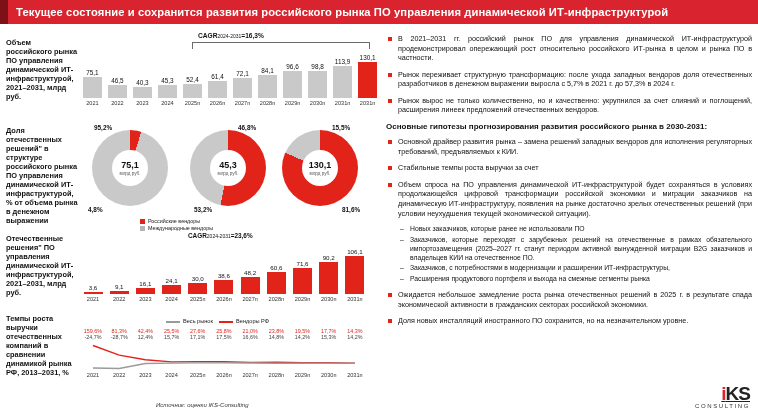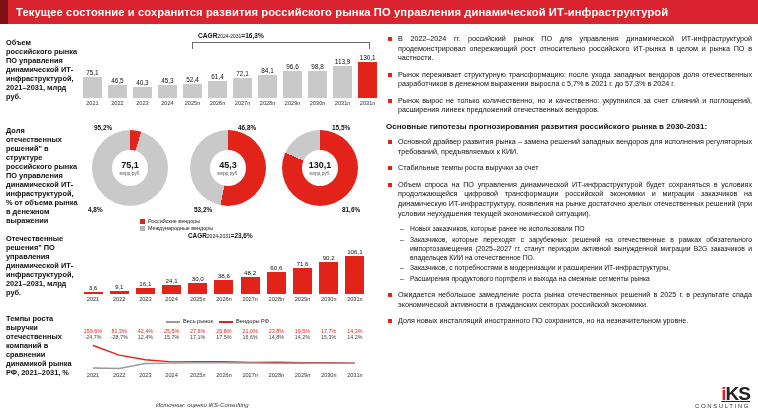--- a/index.html
+++ b/index.html
@@ -100,21 +100,21 @@
     <div class="bar"></div>
     <div class="title">Текущее состояние и сохранится развития российского рынка ПО управления динамической ИТ-инфраструктурой</div>
   </div>
 
   <div class="left">
 
     <div class="labels">
       <div class="lbl b1">Объем российского рынка ПО управления динамической ИТ-инфраструктурой, 2021–2031, млрд руб.</div>
       <div class="lbl b2">Доля отечественных решений" в структуре российского рынка ПО управления динамической ИТ-инфраструктурой, % от объема рынка в денежном выражении</div>
       <div class="lbl b3">Отечественные решения" ПО управления динамической ИТ-инфраструктурой, 2021–2031, млрд руб.</div>
-      <div class="lbl b4">Темпы роста выручки отечественных компаний в сравнении динамикой рынка РФ, 2021–2031, %</div>
+      <div class="lbl b4">Темпы роста выручки отечественных компаний в сравнении динамикой рынка РФ, 2013–2031, %</div>
     </div>
 
     <div class="chart1">
       <div class="cagr1">
         CAGR<span class="sub">2024-2031</span>=16,3%
       </div>
       <div class="brace"></div>
       <div class="bars1" id="bars1">
           <div class="b1col">
             <div class="b1val">75,1</div>
@@ -339,21 +339,21 @@
           <span>2030п</span>
           <span>2031п</span>
         </div>
     </div>
 
     <div class="source">Источник: оценки IKS-Consulting</div>
 
   </div>
 
   <div class="right">
-    <div class="bullet">В 2022–2024 гг. российский рынок ПО для управления динамической ИТ-инфраструктурой продемонстрировал опережающий рост относительно российского ИТ-рынка в целом и рынка ПО в частности.</div>
+    <div class="bullet">В 2021–2031 гг. российский рынок ПО для управления динамической ИТ-инфраструктурой продемонстрировал опережающий рост относительно российского ИТ-рынка в целом и рынка ПО в частности.</div>
     <div class="bullet">Рынок переживает структурную трансформацию: после ухода западных вендоров доля отечественных разработчиков в денежном выражении выросла с 5,7% в 2021 г. до 57,3% в 2024 г.</div>
     <div class="bullet">Рынок вырос не только количественно, но и качественно: укрупнился за счет слияний и поглощений, расширения линеек предложений отечественных вендоров.</div>
     <div class="h2">Основные гипотезы прогнозирования развития российского рынка в 2030-2031:</div>
     <div class="bullet">Основной драйвер развития рынка – замена решений западных вендоров для исполнения регуляторных требований, предъявляемых к КИИ.</div>
     <div class="bullet">Стабильные темпы роста выручки за счет</div>
     <div class="bullet">Объем спроса на ПО управления динамической ИТ-инфраструктурой будет сохраняться в условиях продолжающейся цифровой трансформации российской экономики и миграции заказчиков на динамическую ИТ-инфраструктуру, появления на рынке достаточно зрелых отечественных решений (при условии неухудшения текущей экономической ситуации).</div>
     <div class="sub-bullet">Новых заказчиков, которые ранее не использовали ПО</div>
     <div class="sub-bullet">Заказчиков, которые переходят с зарубежных решений на отечественные в рамках обязательного импортозамещения (2025–2027 гг. станут периодом активной вынужденной миграции B2G заказчиков и владельцев КИИ на отечественное ПО.</div>
     <div class="sub-bullet">Заказчиков, с потребностями в модернизации и расширении ИТ-инфраструктуры,</div>
     <div class="sub-bullet">Расширения продуктового портфеля и выхода на смежные сегменты рынка</div>

